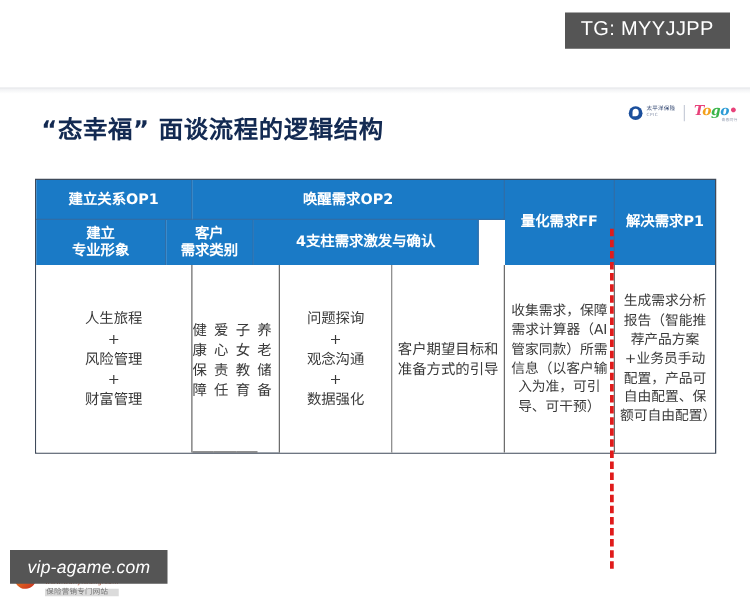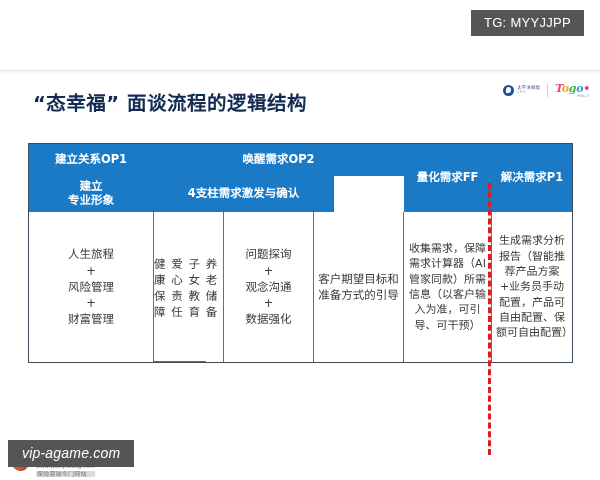--- a/index.html
+++ b/index.html
@@ -22,21 +22,21 @@
     left: 0; top: 0;
     width: 600px; height: 68px;
     background: #ffffff;
   }
   .tg-badge {
     position: absolute;
     right: 16px;
     top: 10px;
     background: #555555;
     color: #ffffff;
-    font-size: 13px;
+    font-size: 16px;
     letter-spacing: 0.3px;
     padding: 5px 13px 6px 13px;
     font-family: "Liberation Sans", sans-serif;
     white-space: nowrap;
   }
 
   
   .slide {
     position: absolute;
     left: 0;
@@ -355,22 +355,24 @@
   <div class="matrix">
 
     <div class="mx-head">
 
       <div class="head-group" style="width:375px;">
         <div class="head-row-top">
           <div class="hcell" style="width:125px;">建立关系OP1</div>
           <div class="hcell" style="width:250px;">唤醒需求OP2</div>
         </div>
         <div class="head-row-bot">
-          <div class="hcell nob" style="width:125px;">建立
+          <div class="hcell nob" style="width:104px;">建立
 专业形象</div>
+          <div class="hcell nob" style="width:70px;">客户
+需求类别</div>
           <div class="hcell nob" style="width:180px;">4支柱需求激发与确认</div>
         </div>
       </div>
 
       <div class="hcell tall" style="width:88px;height:68px;">量化需求FF</div>
       <div class="hcell tall last" style="width:80px;height:68px;">解决需求P1</div>
     </div>
 
     <div class="mx-body">
       <div class="bcell" style="width:125px;">人生旅程

